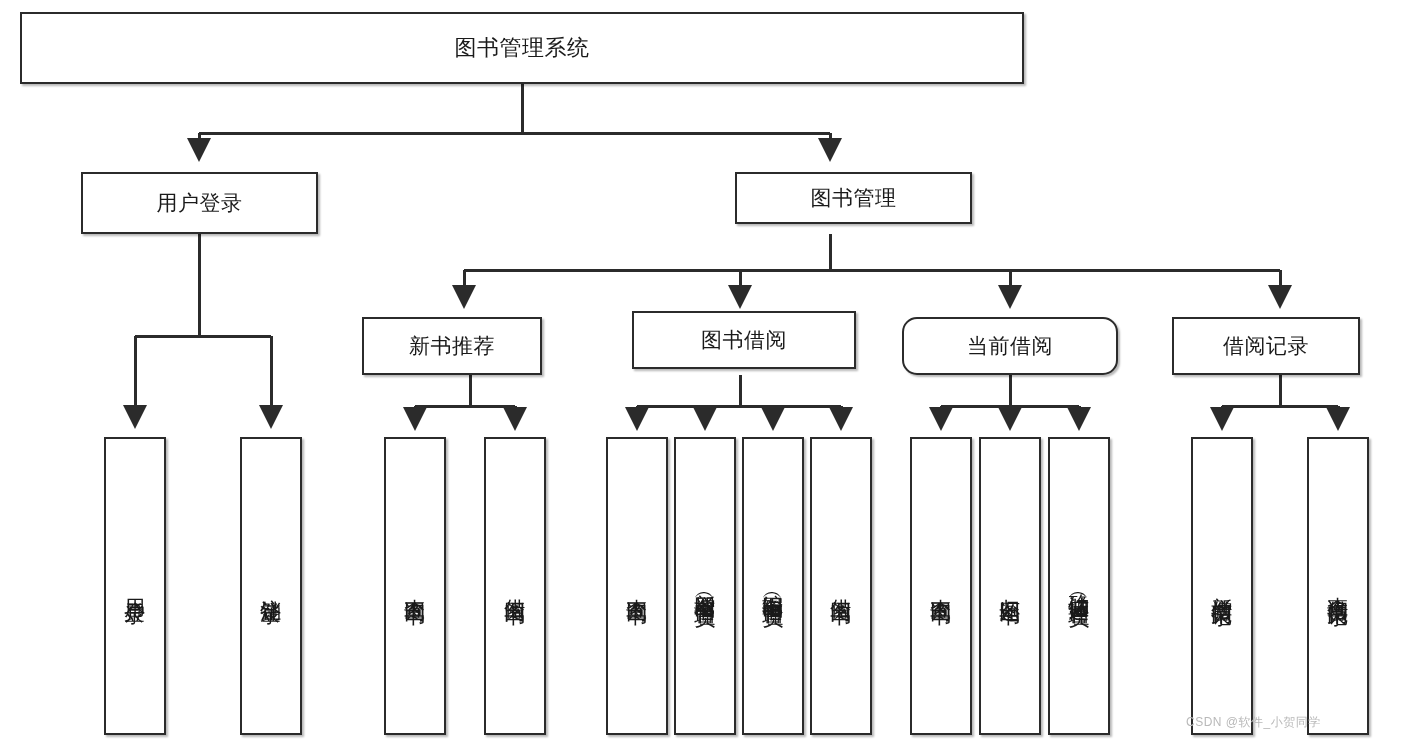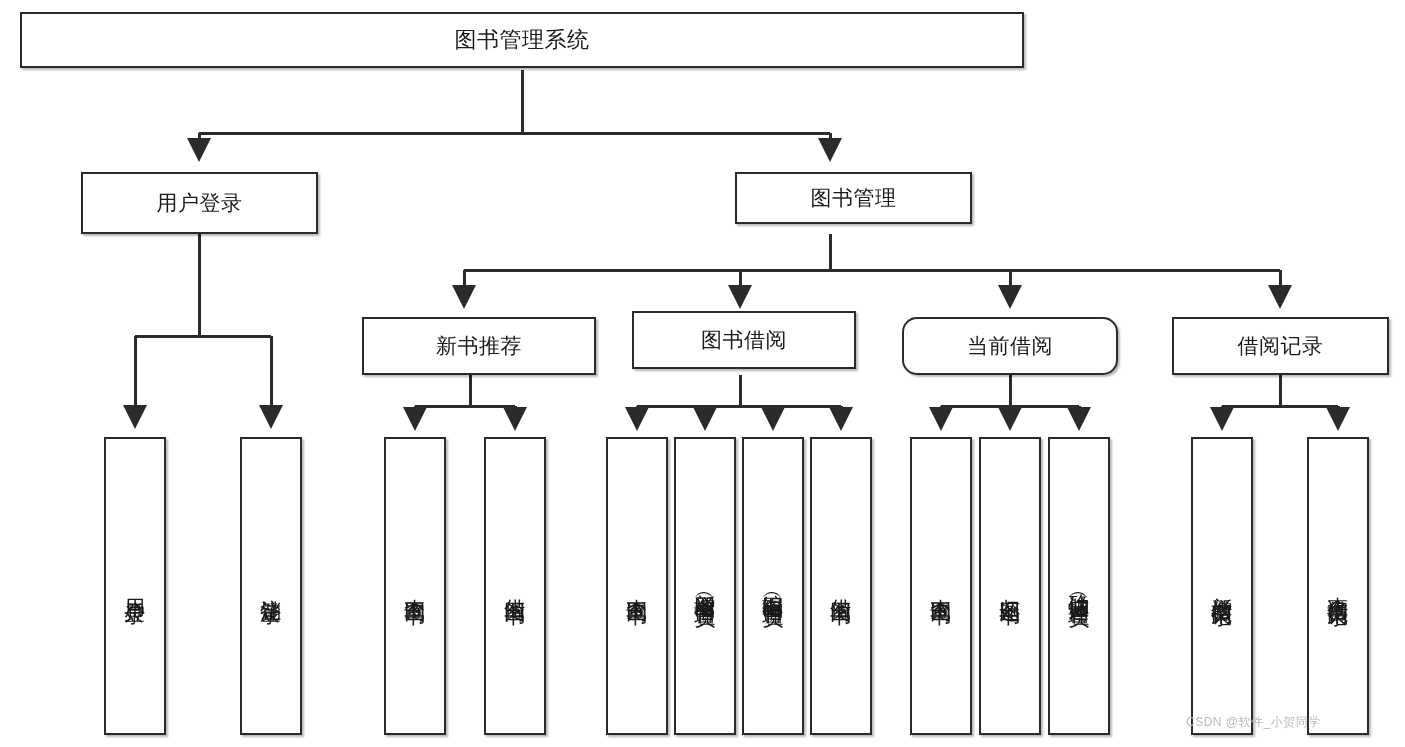--- a/index.html
+++ b/index.html
@@ -108,45 +108,45 @@
     <path d="M 1010 406 L 1010 427" marker-end="url(#arrow)"></path>
     <path d="M 1079 406 L 1079 427" marker-end="url(#arrow)"></path>
 
     <path d="M 1280 375 L 1280 406"></path>
     <path d="M 1222 406 L 1338 406"></path>
     <path d="M 1222 406 L 1222 427" marker-end="url(#arrow)"></path>
     <path d="M 1338 406 L 1338 427" marker-end="url(#arrow)"></path>
   </g>
 </svg>
 
-<div class="node h-node" id="node-root" style="left:20px;top:12px;width:1004px;height:56px;">
+<div class="node h-node" id="node-root" style="left:20px;top:12px;width:1004px;height:72px;">
   <span class="label">图书管理系统</span>
 </div>
 
 <div class="node h-node" style="left:81px;top:172px;width:237px;height:62px;">
   <span class="label">用户登录</span>
 </div>
 
 <div class="node h-node" style="left:735px;top:172px;width:237px;height:52px;">
   <span class="label">图书管理</span>
 </div>
 
-<div class="node h-node" style="left:362px;top:317px;width:234px;height:58px;">
+<div class="node h-node" style="left:362px;top:317px;width:180px;height:58px;">
   <span class="label">新书推荐</span>
 </div>
 
 <div class="node h-node" style="left:632px;top:311px;width:224px;height:58px;">
   <span class="label">图书借阅</span>
 </div>
 
 <div class="node h-node" style="left:902px;top:317px;width:216px;height:58px;border-radius:15px;">
   <span class="label">当前借阅</span>
 </div>
 
-<div class="node h-node" style="left:1172px;top:317px;width:217px;height:58px;">
+<div class="node h-node" style="left:1172px;top:317px;width:188px;height:58px;">
   <span class="label">借阅记录</span>
 </div>
 
 <div class="node v-node" style="left:104px;top:437px;width:62px;height:298px;">
   <span class="label">用户登录</span>
 </div>
 <div class="node v-node" style="left:240px;top:437px;width:62px;height:298px;">
   <span class="label">注销登录</span>
 </div>
 

